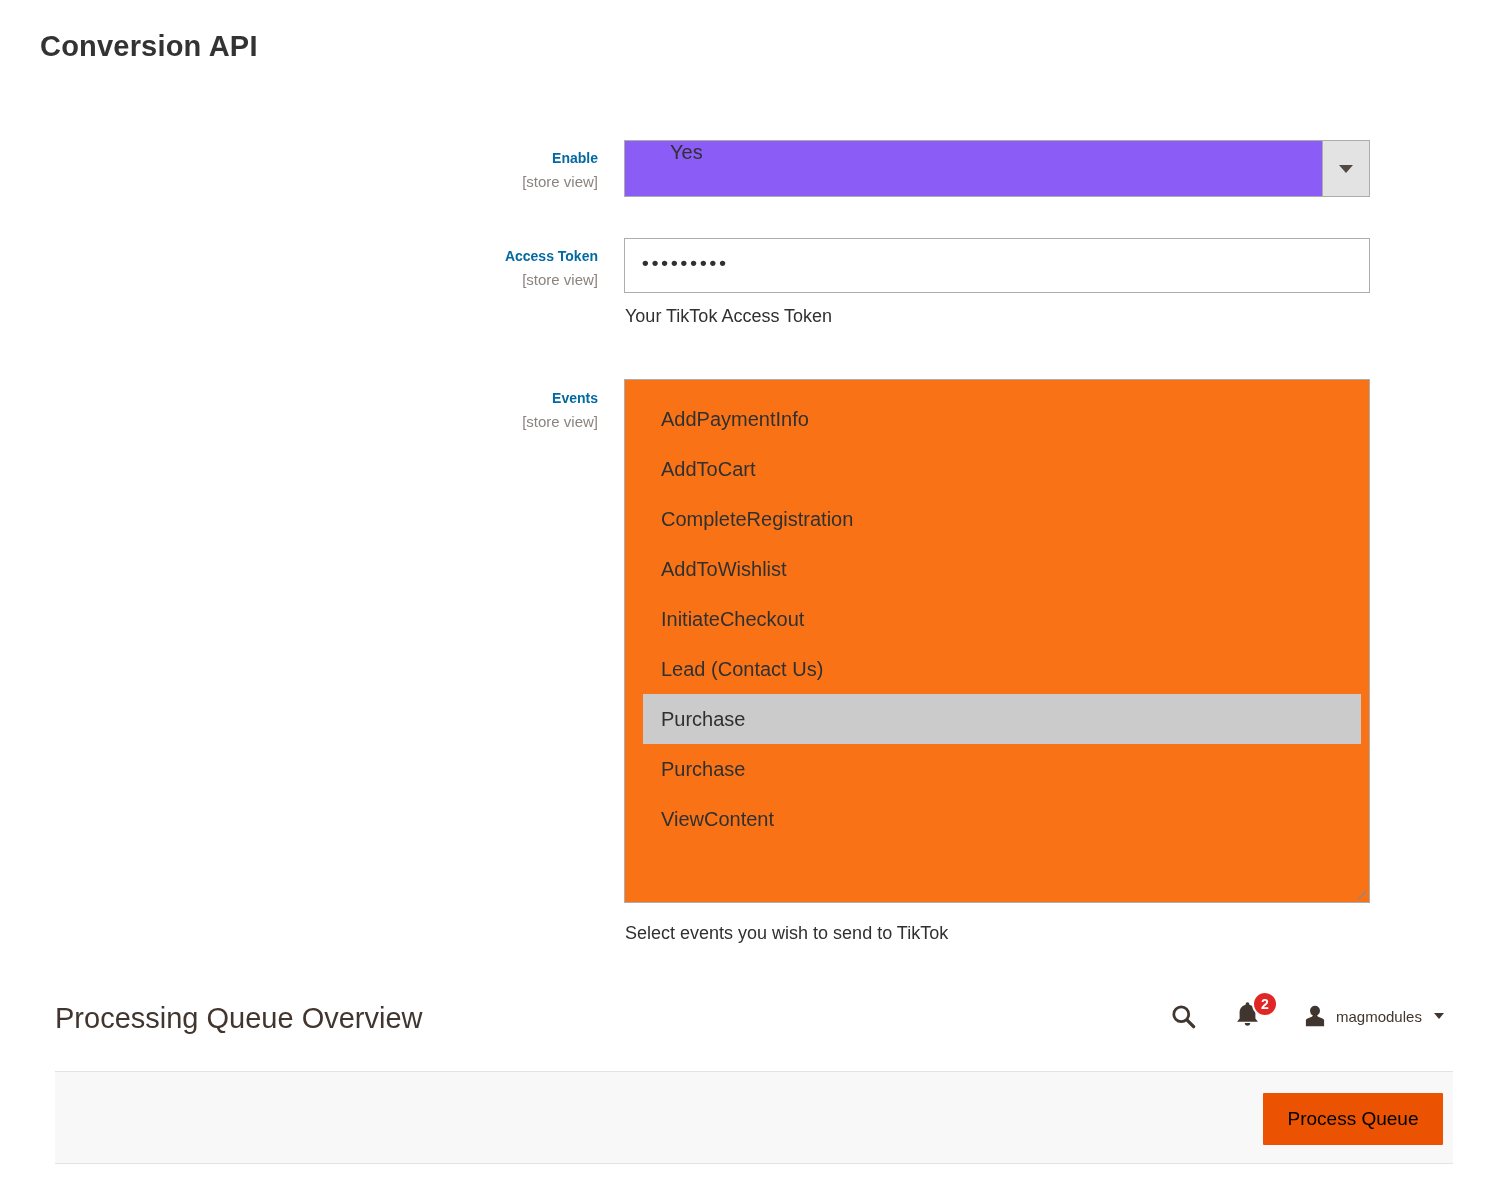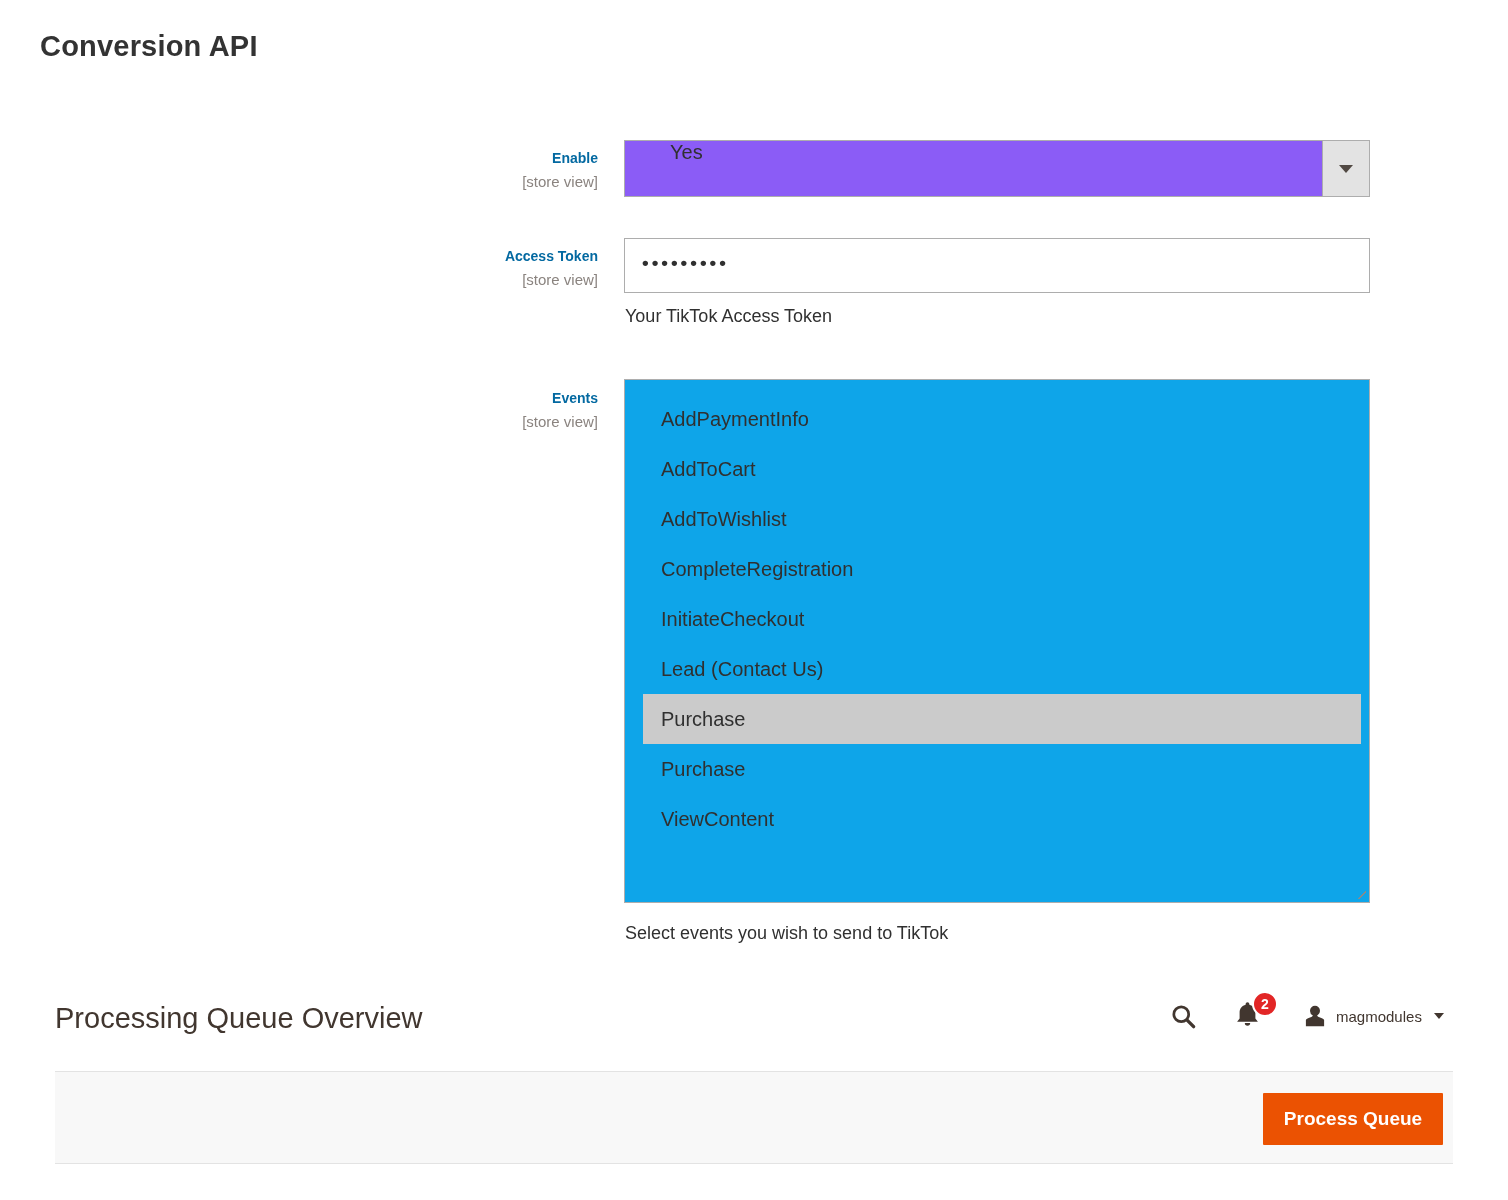--- a/index.html
+++ b/index.html
@@ -90,21 +90,21 @@
     left: 625px;
     font-size: 18px;
     color: #303030;
   }
   
   .multiselect {
     position: absolute;
     left: 624px; top: 379px;
     width: 746px; height: 524px;
     border: 1px solid #adadad;
-    background: #0ea5e9;
+    background: #f97316;
     overflow: hidden;
   }
   .options-list { padding-top: 14px; }
   .event-option {
     height: 50px;
     line-height: 50px;
     padding-left: 36px;
     font-size: 20px;
     color: #303030;
     cursor: default;
@@ -183,25 +183,25 @@
     width: 1398px; height: 93px;
     background: #f8f8f8;
     border-top: 1px solid #e3e3e3;
     border-bottom: 1px solid #e3e3e3;
   }
   .process-btn {
     position: absolute;
     right: 10px; top: 21px;
     width: 180px; height: 52px;
     background: #eb5202;
-    color: #ffffff;
+    color: #000000;
     border: none;
     font-family: "Liberation Sans", sans-serif;
     font-size: 19px;
-    font-weight: 700;
+    font-weight: 400;
     cursor: pointer;
     border-radius: 1px;
   }
 </style>
 </head>
 <body>
 
 <div>
 
   <h1 class="page-title">Conversion API</h1>
@@ -225,22 +225,22 @@
   <div class="field-note" style="top:306px;">Your TikTok Access Token</div>
 
   <div class="field-label" style="top:385px;">
     <div class="label-main">Events</div>
     <div class="label-scope">[store view]</div>
   </div>
   <div class="multiselect">
     <div class="options-list">
         <div class="event-option">AddPaymentInfo</div>
         <div class="event-option">AddToCart</div>
+        <div class="event-option">CompleteRegistration</div>
         <div class="event-option">AddToWishlist</div>
-        <div class="event-option">CompleteRegistration</div>
         <div class="event-option">InitiateCheckout</div>
         <div class="event-option">Lead (Contact Us)</div>
         <div class="event-option selected">Purchase</div>
         <div class="event-option">Purchase</div>
         <div class="event-option">ViewContent</div>
       </div>
     <div class="resize-handle"></div>
   </div>
   <div class="field-note" style="top:923px;">Select events you wish to send to TikTok</div>
 

